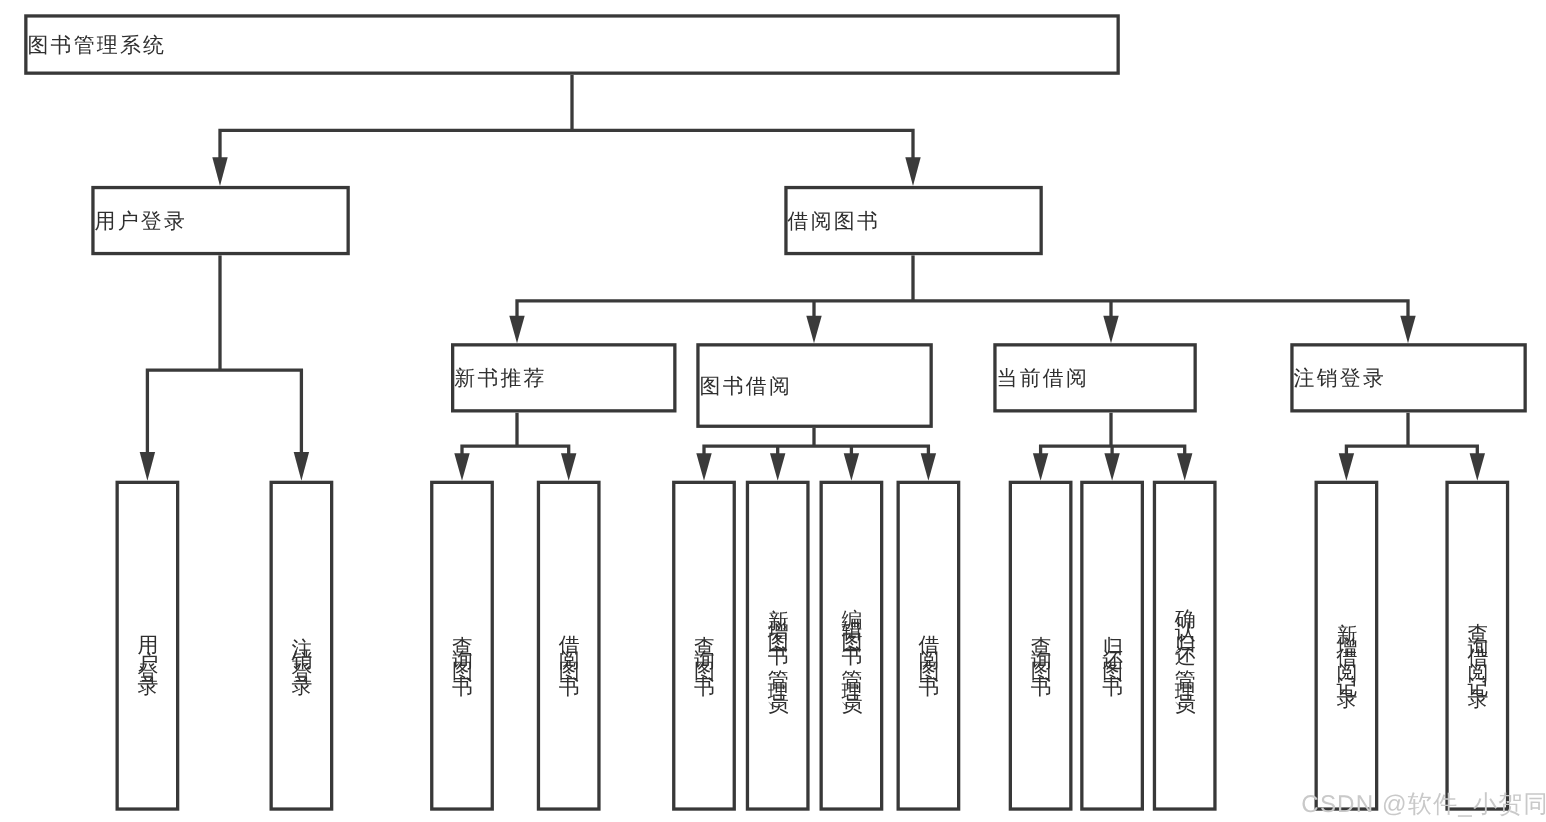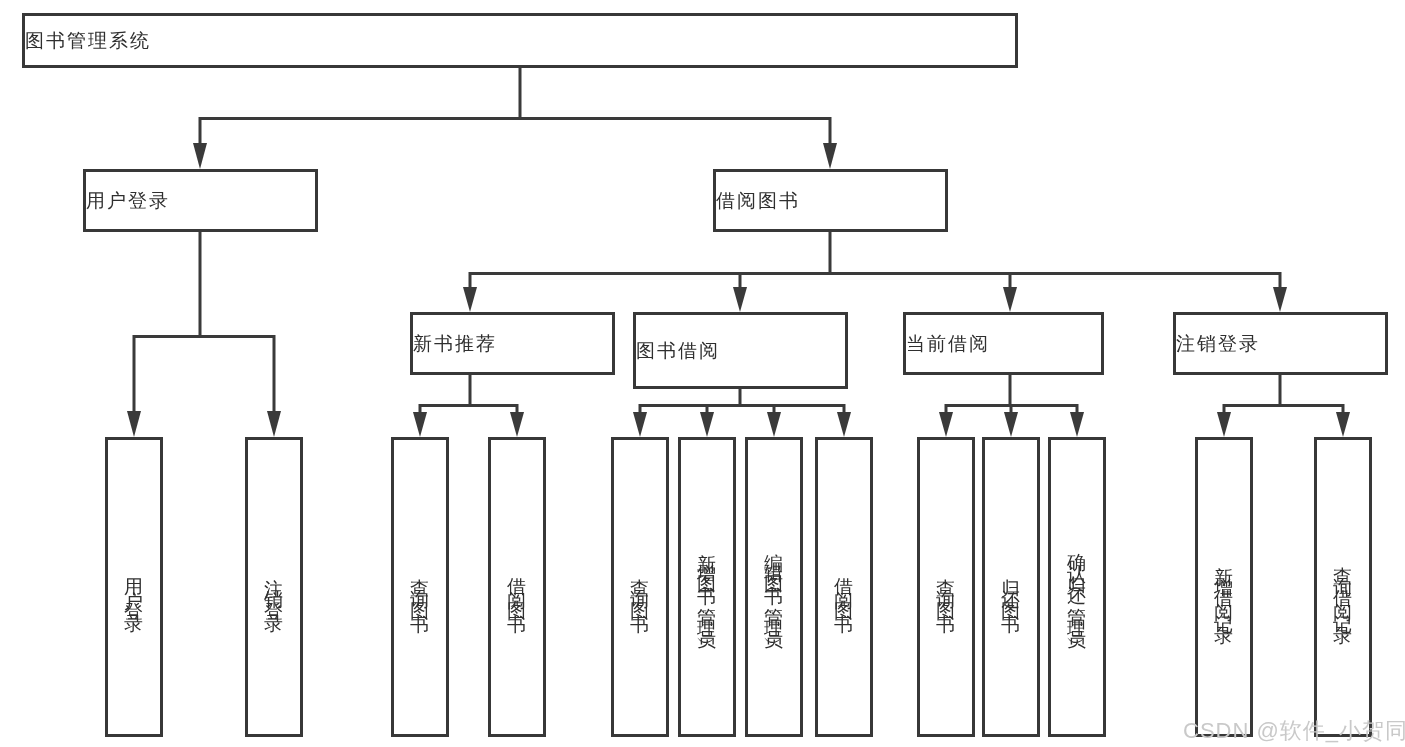--- a/index.html
+++ b/index.html
@@ -34,21 +34,21 @@
   #watermark{
     position:absolute;z-index:5;left:1183px;top:716px;
     font-size:22px;color:#c9c9c9;letter-spacing:1px;white-space:nowrap;
   }
   
   #nb-root{left:22px;top:13px;width:996px;height:55px;}
   #nb-l2-0{left:83px;top:169px;width:235px;height:63px;}
   #nb-l2-1{left:713px;top:169px;width:235px;height:63px;}
   #nb-l3-0{left:362px;top:312px;width:205px;height:63px;margin-left:48px;}
   #nb-l3-1{left:633px;top:312px;width:215px;height:77px;}
-  #nb-l3-2{left:903px;top:312px;width:201px;height:63px;}
+  #nb-l3-2{left:903px;top:312px;width:185px;height:63px;}
   #nb-l3-3{left:1173px;top:312px;width:215px;height:63px;}
   #lf-g1-0{left:105px;} #lf-g1-1{left:245px;}
   #lf-g2-0{left:391px;} #lf-g2-1{left:488px;}
   #lf-g3-0{left:611px;} #lf-g3-1{left:678px;} #lf-g3-2{left:745px;} #lf-g3-3{left:815px;}
   #lf-g4-0{left:917px;} #lf-g4-1{left:982px;} #lf-g4-2{left:1048px;}
   #lf-g5-0{left:1195px;} #lf-g5-1{left:1314px;}
 </style>
 </head>
 <body>
 

